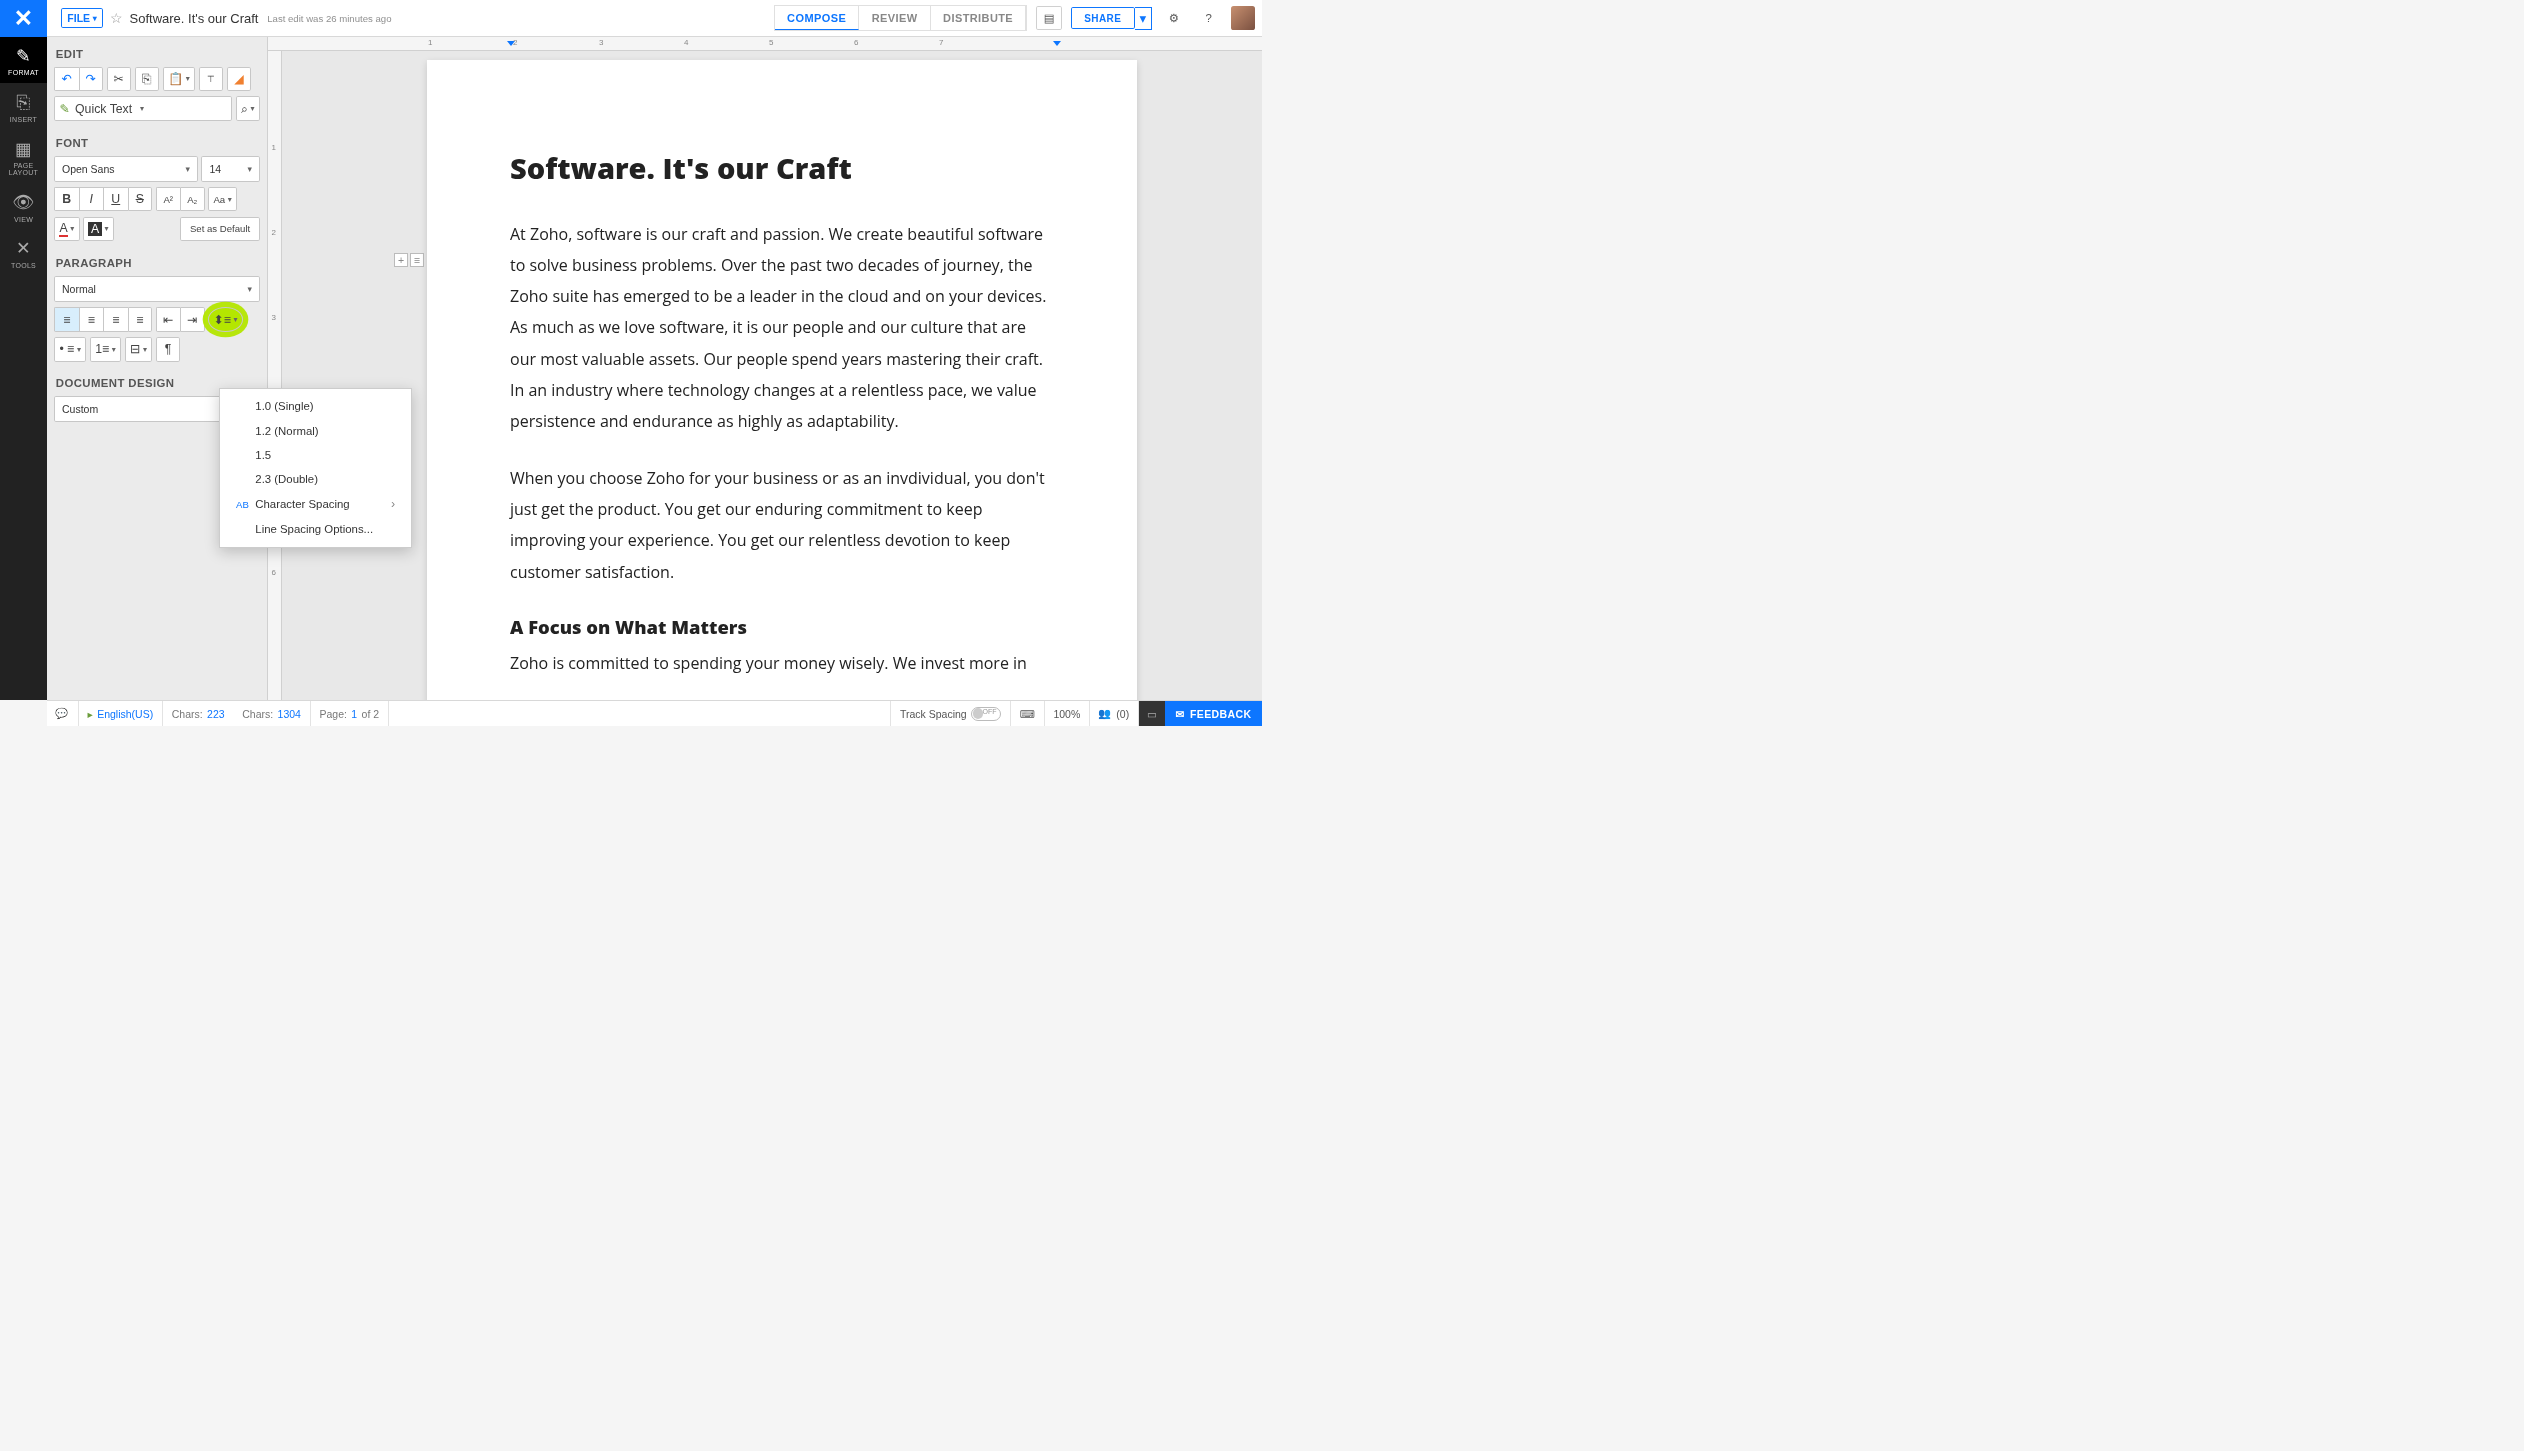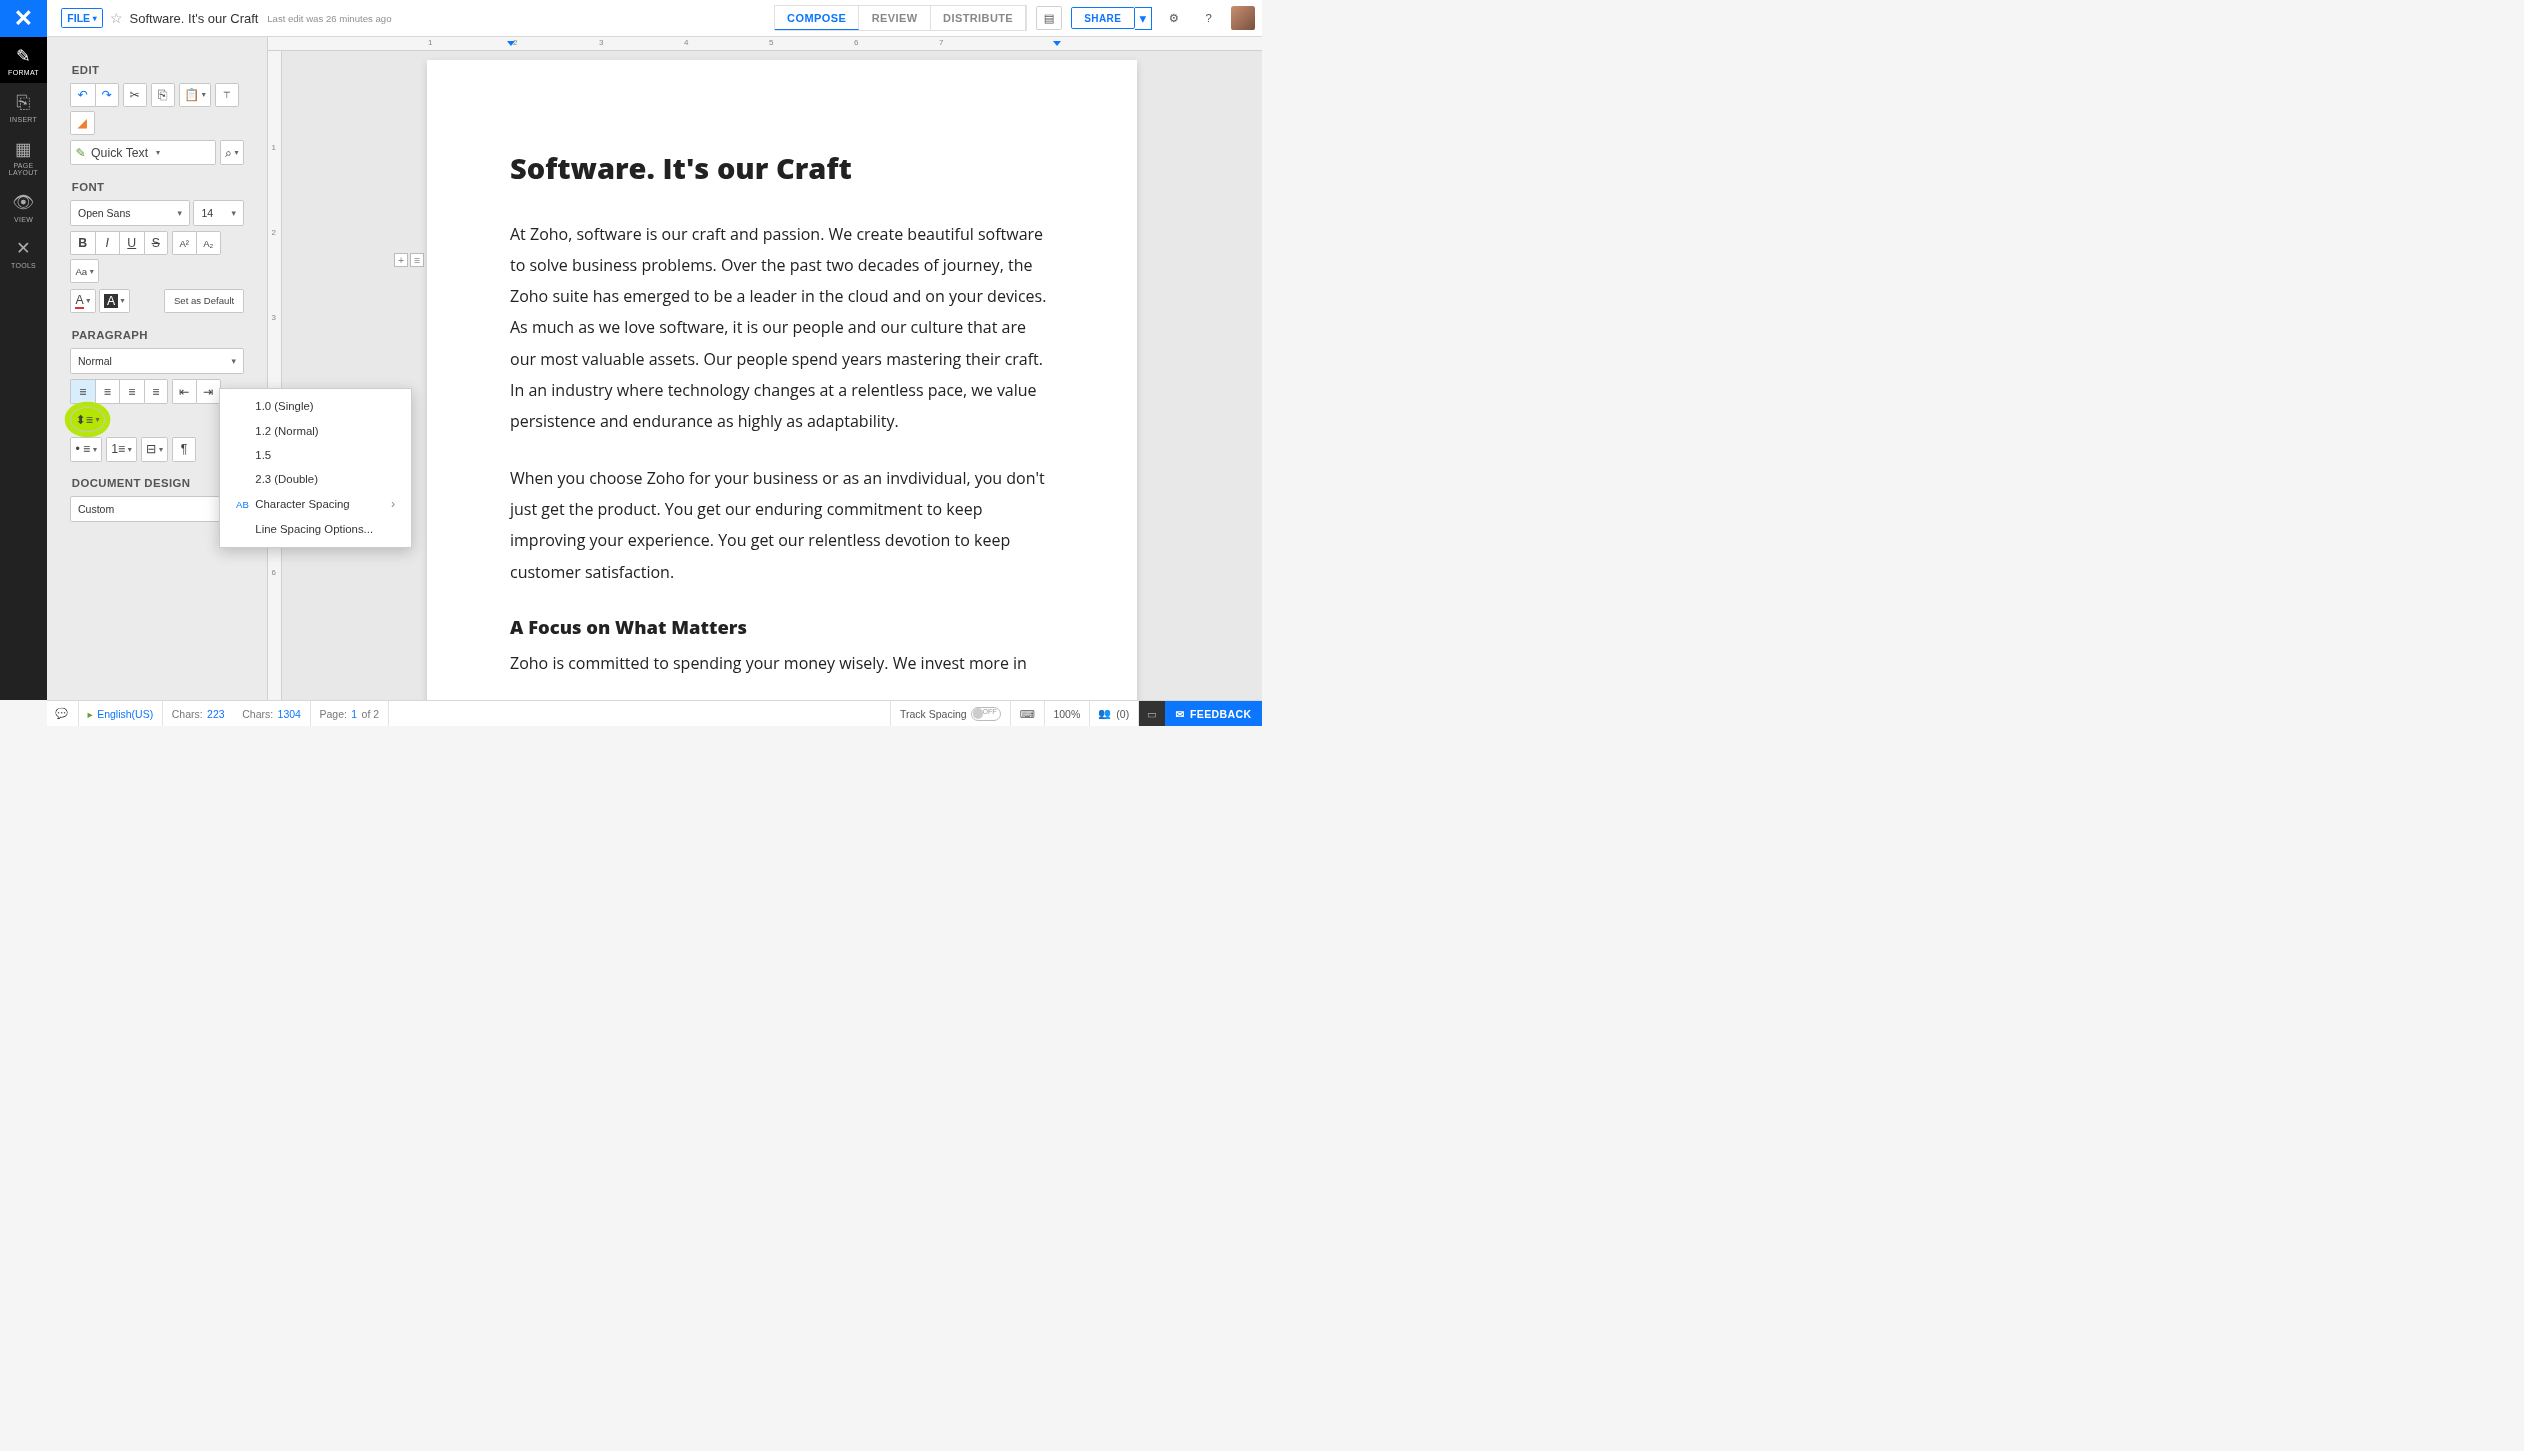--- a/index.html
+++ b/index.html
@@ -16,21 +16,21 @@
 .iconbtn { border:0.9px solid #d0d0d0; background:#fff; width:26px; height:24.5px; margin-left:8.8px; display:flex; align-items:center; justify-content:center; cursor:pointer; border-radius:1.8px; font-size:11.4px; color:#555; }
 .sharebtn { border:0.9px solid #0d76ff; color:#0d76ff; background:#fff; font-size:10px; font-weight:600; padding:4.4px 12.3px; margin-left:8.8px; cursor:pointer; border-radius:1.8px; letter-spacing:0.4px;text-align:center; }
 .sharecaret { border:0.9px solid #0d76ff; border-left:none; color:#0d76ff; background:#fff; width:17.5px; height:23px; cursor:pointer; }
 .avatar { width:24.5px; height:24.5px; border-radius:2.6px; background:linear-gradient(135deg,#c89070,#7a5040); margin-left:8.8px; }
 
 .leftrail { position:absolute; left:0; top:37px; bottom:26px; width:47px; background:#222; display:flex; flex-direction:column; }
 .railitem { color:#aaa; text-align:center; padding:8.8px 0 7px; cursor:pointer; font-size:7px; letter-spacing:0.3px; }
 .railitem.active { background:#000; color:#fff; }
 .railitem .ri-icon { font-size:17.5px; display:block; margin-bottom:2.6px; }
 
-.panel { position:absolute; left:47px; top:37px; bottom:26px; width:221px; background:#ebebeb; border-right:0.9px solid #d0d0d0; overflow:hidden; padding:16px; }
+.panel { position:absolute; left:47px; top:37px; bottom:26px; width:221px; background:#ebebeb; border-right:0.9px solid #d0d0d0; overflow:hidden; padding:0; }
 .panel h3 { font-size:11.4px; font-weight:700; color:#555; letter-spacing:0.4px; padding:10.5px 8.8px 7px; }
 .toolrow { display:flex; gap:3.5px; padding:0 7px 5.3px; flex-wrap:wrap; }
 .tbtn { border:0.9px solid #c7c7c7; background:#fff; height:24.5px; min-width:24.5px; display:flex; align-items:center; justify-content:center; cursor:pointer; border-radius:1.8px; font-size:12.3px; color:#444; padding:0 4.4px; }
 .tbtn.caret::after{ content:"▾"; font-size:8px; margin-left:2.6px; color:#666; }
 .tgroup { display:flex; }
 .tgroup .tbtn { border-radius:0; border-right:none; }
 .tgroup .tbtn:first-child { border-radius:1.8px 0 0 1.8px; }
 .tgroup .tbtn:last-child { border-right:0.9px solid #c7c7c7; border-radius:0 1.8px 1.8px 0; }
 .sel { border:0.9px solid #c7c7c7; background:#fff; height:26px; display:flex; align-items:center; padding:0 7px; font-size:10.5px; color:#333; cursor:pointer; flex:1; border-radius:1.8px; justify-content:space-between; }
 .sel::after{ content:"▾"; font-size:8.8px; color:#666; }

